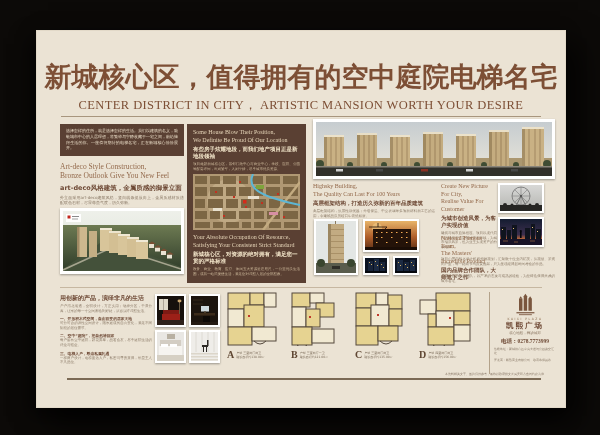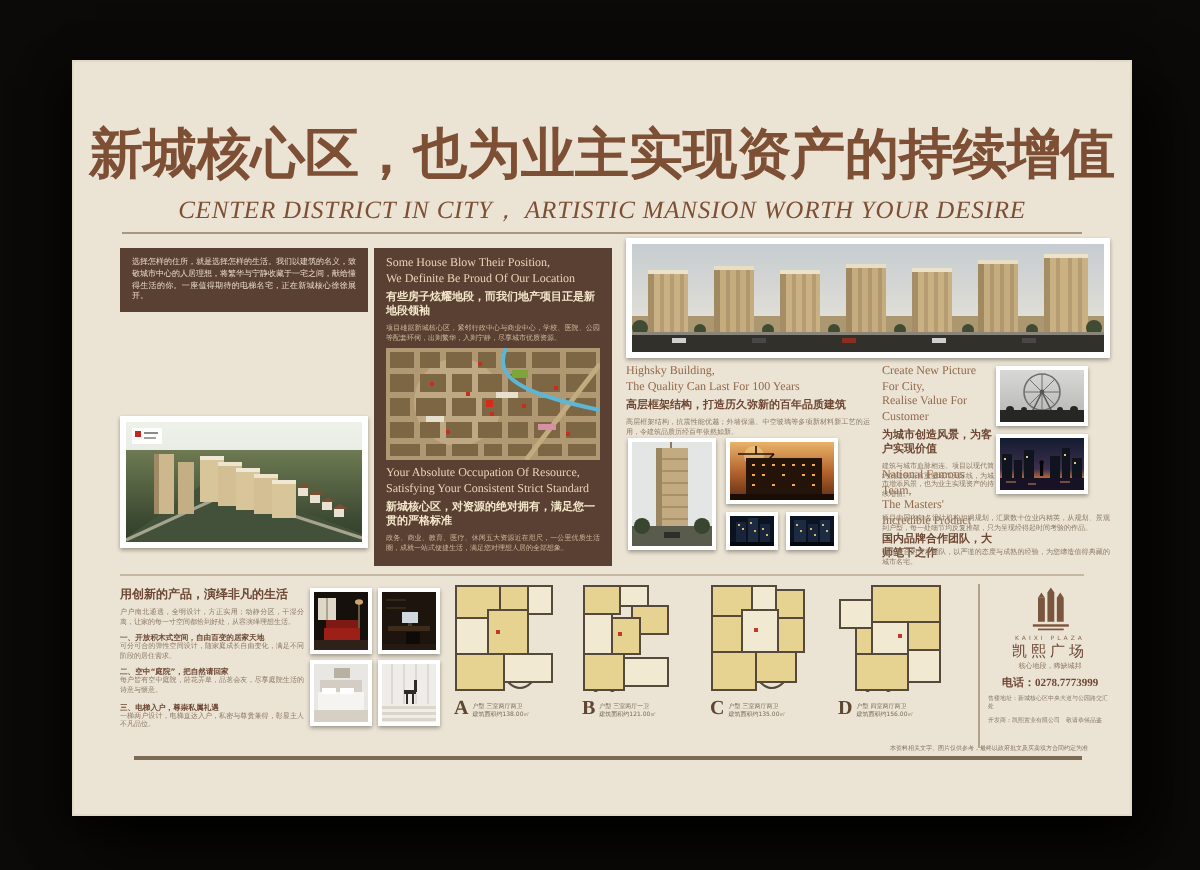--- a/index.html
+++ b/index.html
@@ -6,21 +6,21 @@
   html,body { width:600px; height:435px; }
   body { background:#0c0a08; position:relative; overflow:hidden;
          font-family:"DejaVu Sans","Liberation Sans",sans-serif; }
   .poster { position:absolute; left:36px; top:30px; width:530px; height:378px;
             background:#ebe3d4; border:1px solid #e2d9c8;
             box-shadow:12px 14px 28px rgba(0,0,0,.8), -6px 8px 18px rgba(0,0,0,.55); }
   .a { position:absolute; }
   .title { font-family:"Liberation Serif","DejaVu Serif",serif; font-weight:bold;
            color:#7d4f35; font-size:27px; line-height:30px; text-align:center; width:100%; }
   .subtitle { font-family:"Liberation Serif","DejaVu Serif",serif; color:#7d4f35;
-              font-size:12.5px; line-height:14px; text-align:center; width:100%; letter-spacing:.4px;font-style:italic; }
+              font-size:12.5px; line-height:14px; text-align:center; width:100%; letter-spacing:.4px; }
   .rule { background:#a8967e; height:1px; }
   .eh { font-family:"Liberation Serif","DejaVu Serif",serif; color:#93694b;
         font-size:6px; line-height:7.5px; }
   .eh-lg { font-size:7.5px; line-height:9px; }
   .ch { font-weight:bold; color:#6d4834; font-size:5.5px; line-height:7px; }
   .ch-lg { font-size:6.5px; line-height:8px; }
   .tp { font-size:3.5px; line-height:4.6px; color:#8b7a67; text-align:justify; }
   .tp-lg { font-size:4px; line-height:5.4px; }
   .panel { background:#5a4033; overflow:hidden; }
   .panel .eh { color:#e6d5b8; }
@@ -28,38 +28,47 @@
   .panel .tp { color:#ccb89a; }
   .photo { background:#fff; padding:2px; box-shadow:0 1px 2px rgba(0,0,0,.35); }
   .photo svg { display:block; width:100%; height:100%; }
   .itm-t { font-size:3.8px; line-height:5px; font-weight:bold; color:#6d4834; }
   .fp-label { display:flex; gap:2px; align-items:flex-start; }
   .fp-letter { font-family:"Liberation Serif","DejaVu Serif",serif; font-weight:bold;
                font-size:10px; line-height:9px; color:#5f4632; }
   .fp-info { font-size:3px; line-height:4px; color:#7a6a58; padding-top:1px; }
   .brand { text-align:center; }
   .brand-en { font-size:3px; letter-spacing:1.5px; color:#8a6a4e; margin-top:1px; }
-  .brand-cn { font-size:7.5px; line-height:9px; font-weight:normal; color:#6d4834; letter-spacing:2px; }
+  .brand-cn { font-size:7.5px; line-height:9px; font-weight:bold; color:#6d4834; letter-spacing:2px; }
   .brand-tag { font-size:3.5px; color:#8a7560; margin-top:1px; }
   .brand-phone { font-family:"Liberation Serif","DejaVu Serif",serif; font-size:5.5px;
                  font-weight:bold; color:#6d4834; margin-top:3px; }
   .brand-addr { font-size:3px; line-height:4.4px; color:#8a7a68; text-align:left; margin-top:2px; }
   .disclaimer { font-size:3px; color:#857463; text-align:right; }
 </style>
 </head>
 <body>
 
 <div class="poster">
 
-  <div class="a title" style="top:31px;">新城核心区，也为业主实现资产的持续增值</div>
+  <div class="a title" style="top:31px;">新城核心区，值得拥有的空中庭院电梯名宅</div>
   <div class="a subtitle" style="top:67px;">CENTER DISTRICT IN CITY， ARTISTIC MANSION WORTH YOUR DESIRE</div>
   <div class="a rule" style="left:24px; right:24px; top:85px;"></div>
 
   <div class="a" style="left:23px; top:93px; width:124px; height:32px; background:#5a4033; padding:4px 6px; font-size:4px; line-height:5.8px; color:#e8dbc6; text-align:justify; overflow:hidden;">选择怎样的住所，就是选择怎样的生活。我们以建筑的名义，致敬城市中心的人居理想，将繁华与宁静收藏于一宅之间，献给懂得生活的你。一座值得期待的电梯名宅，正在新城核心徐徐展开。</div>
 
+  <div class="a" style="left:23px; top:131px; width:124px;">
+    <div class="eh eh-lg">
+      <div>Art-deco Style Construction,</div>
+      <div>Bronze Outlook Give You New Feel</div>
+    </div>
+    <div class="ch ch-lg" style="margin-top:4px;">art-deco风格建筑，金属质感的御景立面</div>
+    <div class="tp tp-lg" style="margin-top:3px;">外立面采用art-deco建筑风格，竖向线条挺拔向上，金属质感材质搭配暖色石材，尽显尊贵气度，历久弥新。</div>
+    <div class="tp tp-lg" style="margin-top:3px;">错落有致的建筑天际线，成就城市中心独具魅力的风景，树立新城人居典范。</div>
+  </div>
 
   <div class="a photo" style="left:23px; top:177px; width:124px; height:66px; padding:3px;">
     <svg viewBox="0 0 118 60" preserveAspectRatio="none">
       <defs>
         <linearGradient id="gsky" x1="0" y1="0" x2="0" y2="1">
           <stop offset="0" stop-color="#eef0ea"></stop>
             <stop offset="1" stop-color="#dce2d6"></stop>
         </linearGradient>
         <linearGradient id="ggr" x1="0" y1="0" x2="0" y2="1">
           <stop offset="0" stop-color="#6d7a52"></stop>

